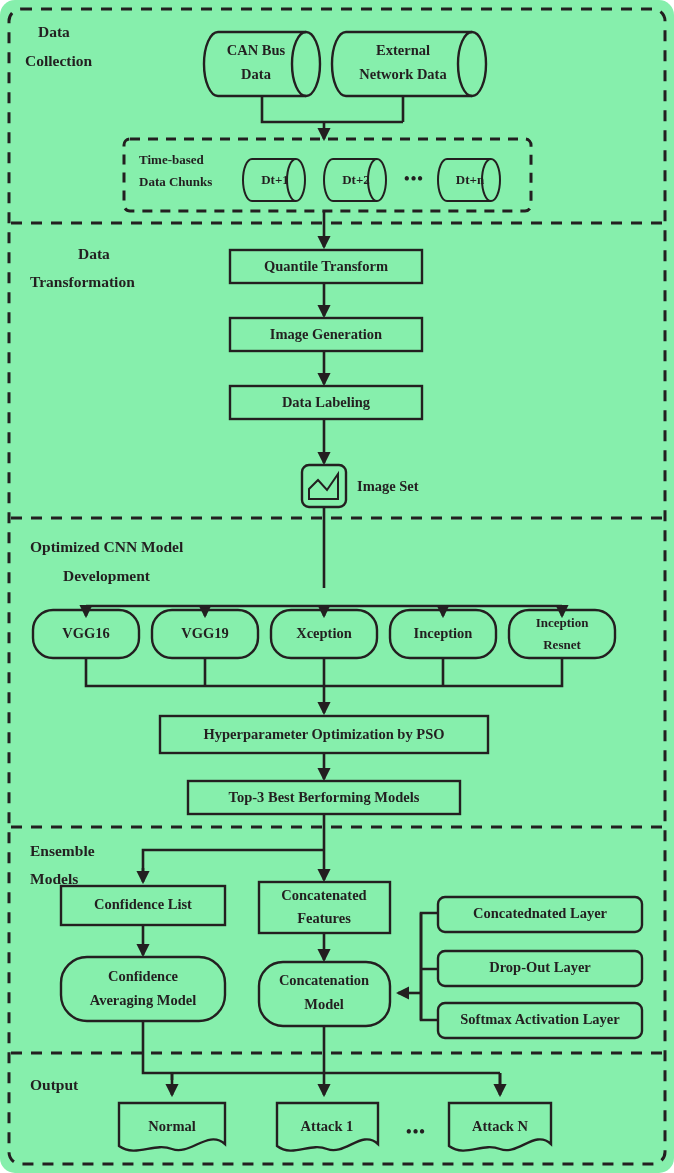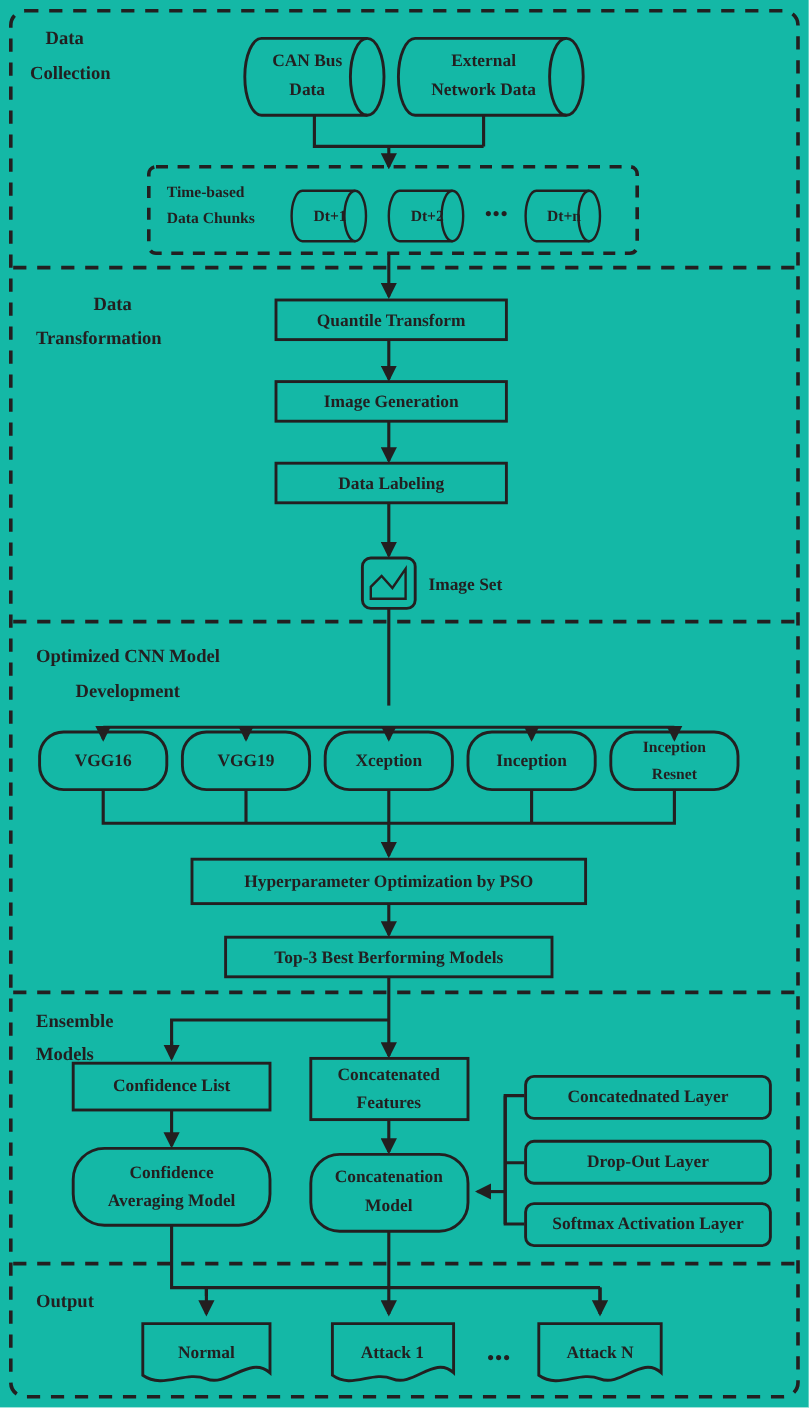--- a/index.html
+++ b/index.html
@@ -4,23 +4,24 @@
 <style>
   html, body {
     margin: 0;
     padding: 0;
     background: #ffffff;
   }
   #page {
     position: relative;
     width: 674px;
     height: 1173px;
-    background: #14b8a6;
+    background: #86efac;
     font-family: "Liberation Serif", "DejaVu Serif", serif;
     overflow: hidden;
+    border-radius: 15px;
   }
   svg#diagram {
     position: absolute;
     top: 0;
     left: 0;
     width: 674px;
     height: 1173px;
   }
   .shape-fill { fill: #ffffff; }
   .stroke { stroke: #231f20; fill: none; }

